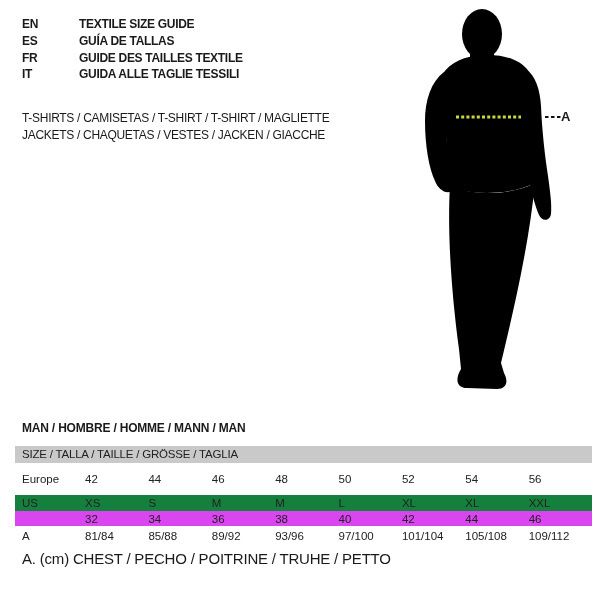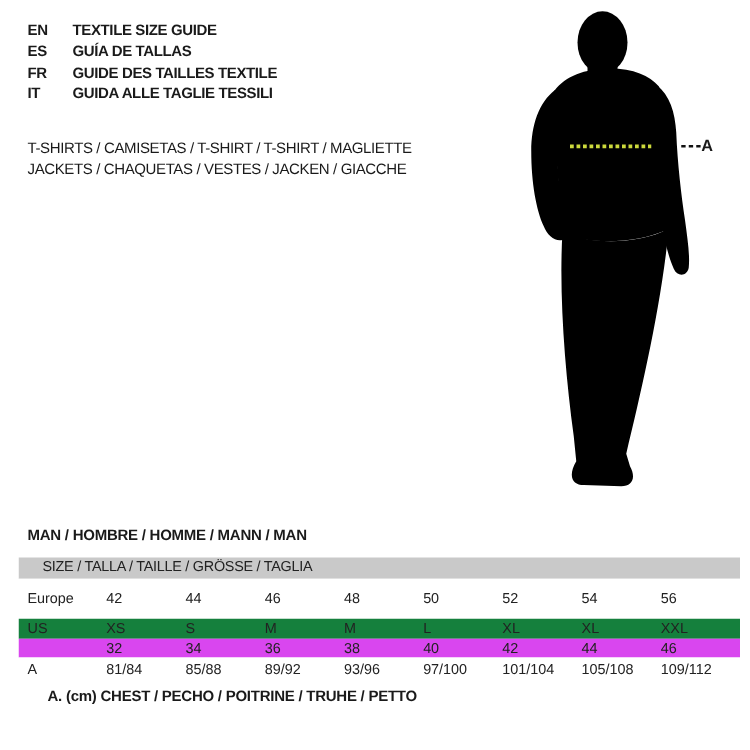--- a/index.html
+++ b/index.html
@@ -6,21 +6,21 @@
   html, body { width: 600px; height: 600px; }
   body {
     position: relative;
     background: #ffffff;
     font-family: "Liberation Sans", sans-serif;
     color: #1a1a1a;
     overflow: hidden;
   }
   
   .lang-block { position: absolute; left: 22px; top: 16px; }
-  .lang-row { display: flex; height: 16.8px; line-height: 16.8px; }
+  .lang-row { display: flex; height: 16.8px; line-height: 16.8px; gap: 21px; }
   .lang-code {
     width: 36px; font-size: 12px; font-weight: 700; letter-spacing: -0.3px;
   }
   .lang-text { font-size: 12px; font-weight: 700; letter-spacing: -0.3px; }
 
   
   .categories { position: absolute; left: 22px; top: 110px; }
   .category-line {
     font-size: 12px; font-weight: 400; letter-spacing: -0.3px;
     height: 17px; line-height: 17px; white-space: nowrap;
@@ -36,34 +36,34 @@
   
   .section-title {
     position: absolute; left: 22px; top: 421px;
     font-size: 12px; font-weight: 700; letter-spacing: -0.2px;
   }
 
   
   .size-table { position: absolute; left: 15px; top: 446px; width: 577px; font-size: 11.5px; }
   .t-header {
     height: 17px; line-height: 17px; background: #c9c9c9;
-    padding-left: 19px; color: #222; letter-spacing: -0.2px;
+    padding-left: 7px; color: #222; letter-spacing: -0.2px;
   }
   .t-row { display: flex; align-items: center; }
   .t-row.r-europe { height: 32px; background: #ffffff; }
   .t-row.r-us     { height: 16px; background: #15803d; }
   .t-row.r-blank  { height: 15px; background: #d946ef; }
   .t-row.r-a      { height: 19px; background: #ffffff; }
   .t-label { width: 70px; padding-left: 7px; color: #222; }
   .t-cell { flex: 1; text-align: left; color: #222; }
 
   
   .footnote {
-    position: absolute; left: 38px; top: 550px;
-    font-size: 12px; font-weight: 700; letter-spacing: -0.2px;
+    position: absolute; left: 22px; top: 550px;
+    font-size: 15px; font-weight: 400; letter-spacing: -0.2px;
   }
 </style>
 </head>
 <body>
 
 <div class="lang-block">
   <div class="lang-row">
     <span class="lang-code">EN</span>
     <span class="lang-text">TEXTILE SIZE GUIDE</span>
   </div>

